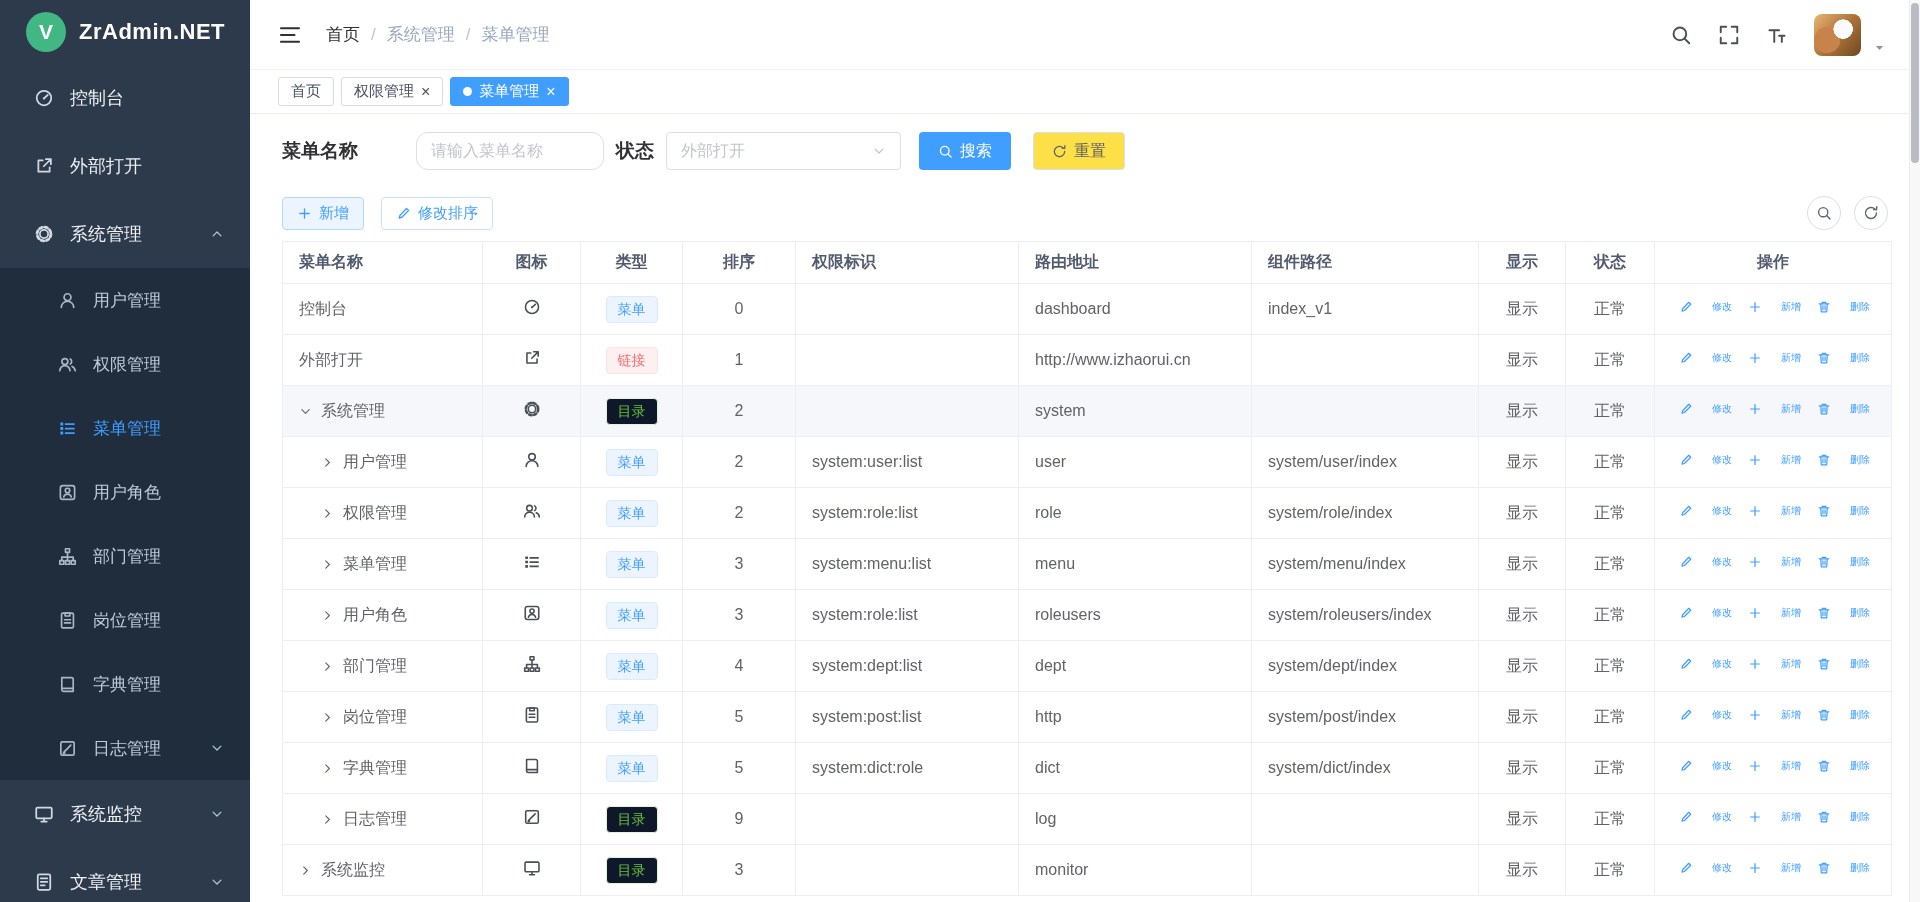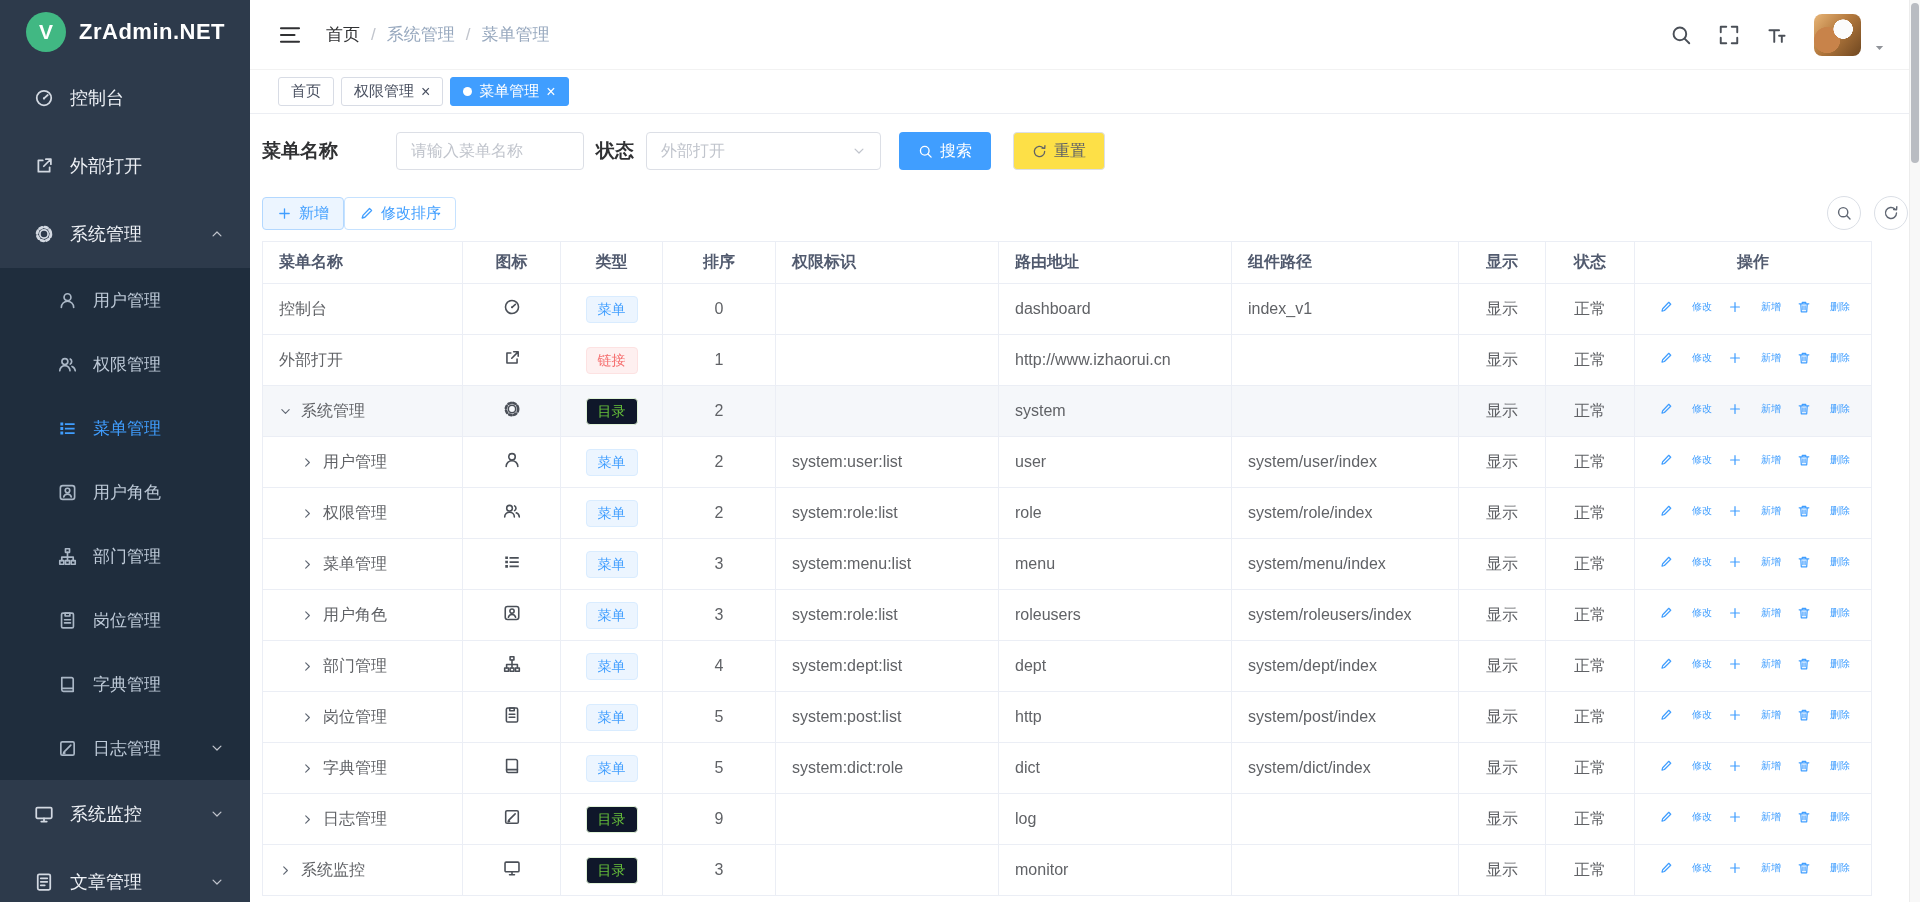--- a/index.html
+++ b/index.html
@@ -46,47 +46,47 @@
       linear-gradient(130deg,#e8b577 0%,#b57a3e 45%,#6f4720 100%);}
   .user-caret{font-size:13px;color:#909399;margin-left:-14px;position:relative;top:13px;cursor:pointer}
 
   .tabbar{height:44px;display:flex;align-items:center;padding-left:28px;gap:7px;border-bottom:1px solid #eceef3}
   .tab{height:29px;display:inline-flex;align-items:center;gap:7px;padding:0 12px;border:1px solid #d8dce5;
     border-radius:3px;background:#fff;color:#495060;font-size:15px;cursor:pointer;white-space:nowrap}
   .tab.active{background:#409eff;border-color:#409eff;color:#fff}
   .tab-dot{width:9px;height:9px;border-radius:50%;background:#fff}
   .tab-close{font-size:16px;line-height:1;cursor:pointer}
 
-  .content{flex:1;padding:0 12px;overflow:hidden}
+  .content{flex:1;padding:0 32px;overflow:hidden}
 
   
   .filter-row{margin-top:18px;display:flex;align-items:center;height:38px}
   .f-label{font-size:19px;font-weight:bold;color:#303133;white-space:nowrap}
   .f-label.name{margin-right:58px}
   .f-label.status{margin-left:12px;margin-right:12px}
-  .input{width:188px;height:38px;border:1px solid #dcdfe6;border-radius:4px;background:#fff;
+  .input{width:188px;height:38px;border:1px solid #dcdfe6;border-radius:12px;background:#fff;
     display:flex;align-items:center;padding:0 14px}
   .input input{border:none;outline:none;width:100%;font-size:16px;color:#606266;
     font-family:"Liberation Sans","DejaVu Sans",sans-serif;background:transparent}
   .input input::placeholder{color:#c0c4cc}
   .select{width:235px;height:38px;border:1px solid #dcdfe6;border-radius:4px;background:#fff;cursor:pointer;
     display:flex;align-items:center;justify-content:space-between;padding:0 14px;font-size:16px;color:#c0c4cc}
   .select .icon{color:#c0c4cc;font-size:14px}
   .btn{height:38px;border-radius:4px;border:1px solid transparent;display:inline-flex;align-items:center;
     justify-content:center;gap:7px;font-size:16px;cursor:pointer;padding:0 18px;white-space:nowrap;
     font-family:inherit}
   .btn .icon{font-size:15px}
   .btn-primary{background:#409eff;color:#fff;margin-left:18px}
   .btn-default{background:#fde047;border-color:#dcdfe6;color:#606266;margin-left:22px}
 
   
   .toolbar-row{margin-top:26px;display:flex;align-items:center}
   .btn-sm{height:33px;font-size:15px;padding:0 14px}
   .btn-light{background:#ecf5ff;border-color:#b3d8ff;color:#409eff}
-  .btn-lighter{background:#fff;border-color:#c6e2ff;color:#409eff;}
+  .btn-lighter{background:#fff;border-color:#c6e2ff;color:#409eff;margin-left:17px}
   .toolbar-right{margin-left:auto;display:flex;align-items:center;gap:13px}
   .circle-btn{width:34px;height:34px;border-radius:50%;border:1px solid #dbdfe6;background:#fff;
     display:flex;align-items:center;justify-content:center;color:#5f6672;font-size:16px;cursor:pointer}
 
   
   table.grid{margin-top:11px;border-collapse:collapse;table-layout:fixed;width:1609px;font-size:16px;color:#606266}
   .grid th,.grid td{border:1px solid #ebeef5;overflow:hidden;white-space:nowrap}
   .grid th{height:42px;font-weight:bold;color:#515a6e;font-size:16px;padding:0 16px;background:#fff}
   .grid td{height:51px;padding:0 16px}
   .al-l{text-align:left}.al-c{text-align:center}

